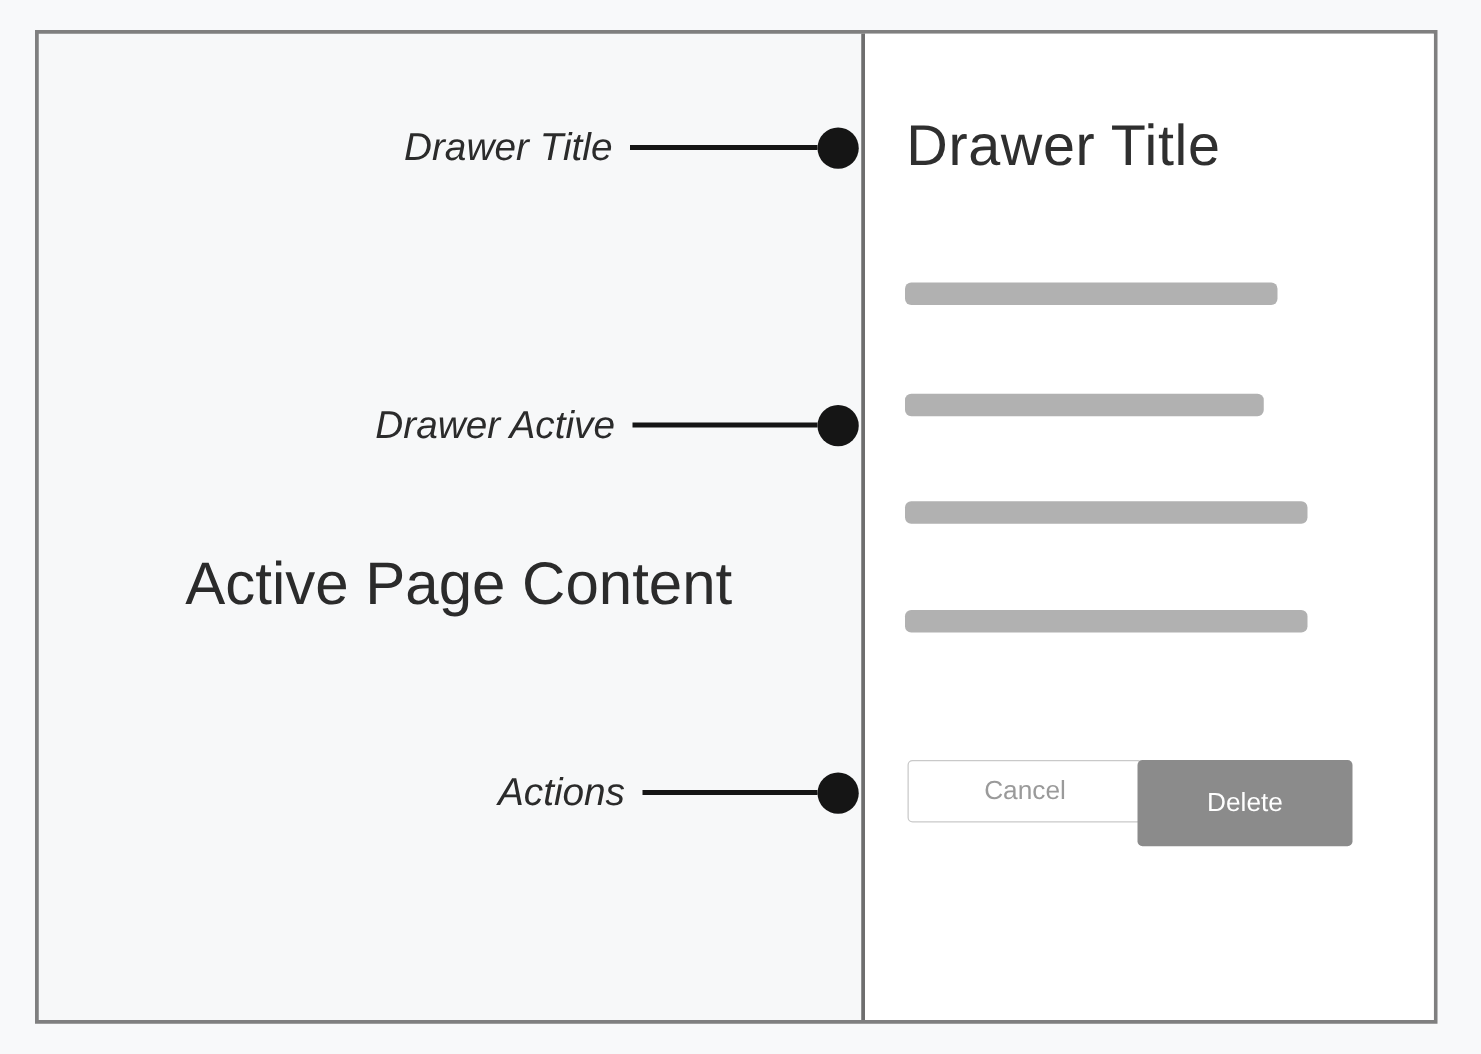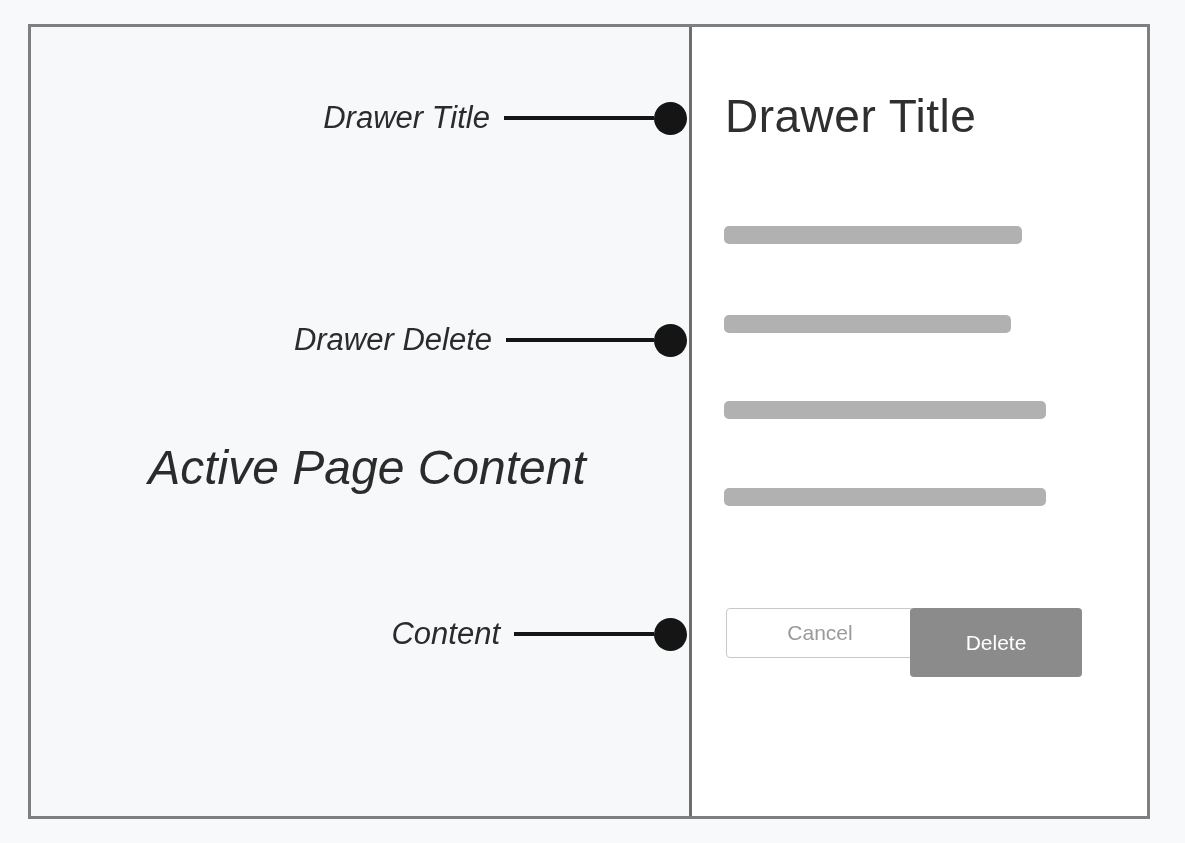--- a/index.html
+++ b/index.html
@@ -96,21 +96,21 @@
   }
   .callout-title{top:100px;right:498px;}
   .callout-title .line{width:150px;}
   .callout-content{top:322px;right:498px;}
   .callout-content .line{width:148px;}
   .callout-actions{top:616px;right:498px;}
   .callout-actions .line{width:140px;}
 
   .active-page-label{
     position:absolute;left:117px;top:440px;width:500px;
-    text-align:center;font-style:italic;font-size:48px;
+    text-align:center;font-size:48px;
     color:var(--annotation-text);white-space:nowrap;
   }
 </style>
 </head>
 <body>
 
 <div class="stage">
 
   <div class="frame"></div>
 
@@ -130,26 +130,26 @@
   <button class="btn btn-cancel">Cancel</button>
   <button class="btn btn-delete">Delete</button>
 
   <div class="callout callout-title">
     <span class="label">Drawer Title</span>
     <span class="line"></span>
     <span class="dot"></span>
   </div>
 
   <div class="callout callout-content">
-    <span class="label">Drawer Delete</span>
+    <span class="label">Drawer Active</span>
     <span class="line"></span>
     <span class="dot"></span>
   </div>
 
   <div class="active-page-label">Active Page Content</div>
 
   <div class="callout callout-actions">
-    <span class="label">Content</span>
+    <span class="label">Actions</span>
     <span class="line"></span>
     <span class="dot"></span>
   </div>
 
 </div>
 
 </body></html>

